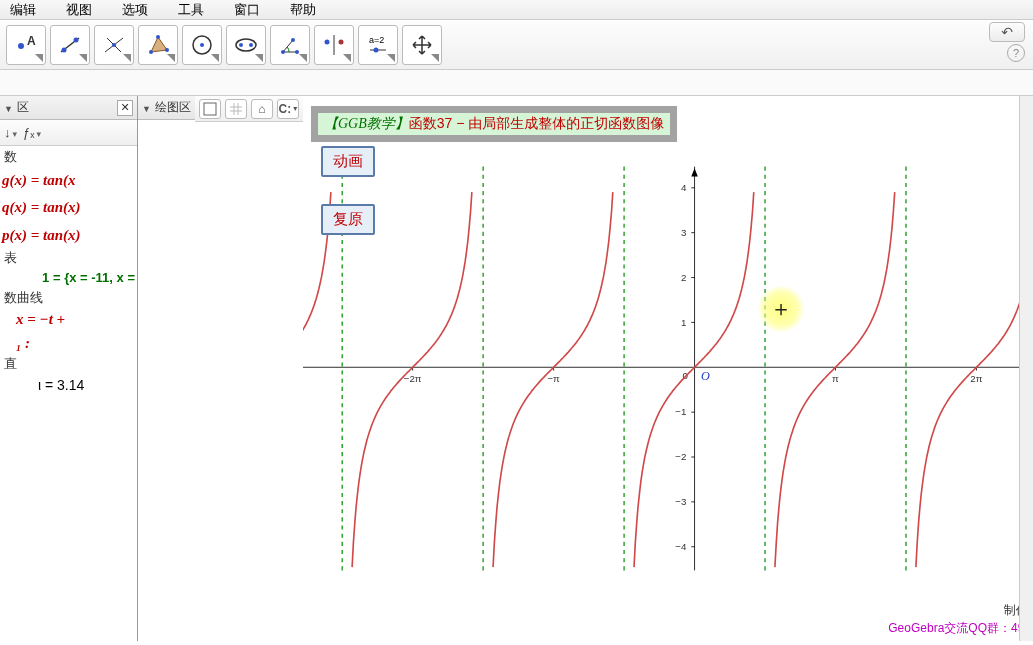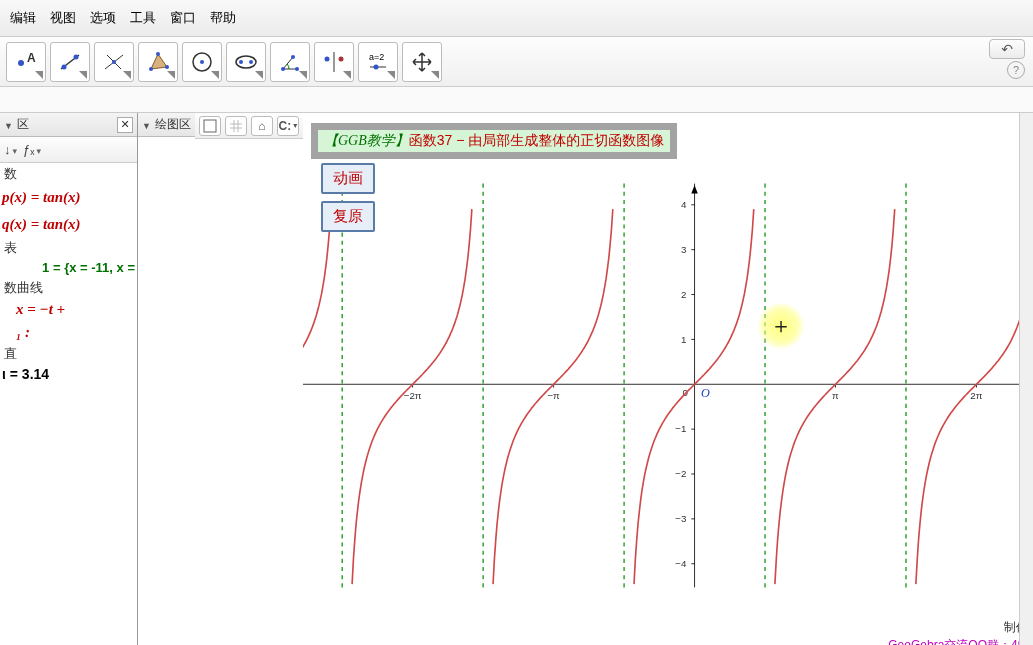--- a/index.html
+++ b/index.html
@@ -1,46 +1,46 @@
 <!DOCTYPE html>
 <html><head>
 <meta charset="utf-8">
 <style>
 * { box-sizing: border-box; margin: 0; padding: 0; }
 body { font-family: Arial, "Microsoft YaHei", sans-serif; font-size: 13px; background: #fff; width: 1033px; height: 645px; overflow: hidden; position: relative; }
-.menubar { height: 37px; background: linear-gradient(#f8f8f8,#ececec); display: flex; align-items: center; padding: 0 4px; gap: 2px; border-bottom: 1px solid #ccc; }
+.menubar { height: 20px; background: linear-gradient(#f8f8f8,#ececec); display: flex; align-items: center; padding: 0 4px; gap: 18px; border-bottom: 1px solid #ccc; }
 .menubar span { padding: 2px 6px; cursor: default; }
 .toolbar { height: 50px; background: linear-gradient(#fdfdfd,#f0f0f0); display: flex; align-items: center; padding: 4px 6px; gap: 4px; border-bottom: 1px solid #ccc; position: relative; }
 .tool-btn { width: 40px; height: 40px; border: 1px solid #bbb; border-radius: 3px; background: #fff; display:flex; align-items:center; justify-content:center; position:relative; }
 .tool-btn::after { content: ""; position: absolute; bottom: 2px; right: 2px; border: 4px solid transparent; border-top-color: #888; border-right-color:#888; width:0; height:0;}
 .undo-area { position:absolute; right:8px; top:2px; display:flex; flex-direction:column; gap:2px; align-items:flex-end;}
 .undo-btn { width:36px; height:20px; border:1px solid #bbb; border-radius:4px; background:linear-gradient(#fdfdfd,#ececec); display:flex; align-items:center; justify-content:center; font-size:14px; color:#555;}
 .help-icon { width:18px; height:18px; border:1px solid #aaa; border-radius:50%; display:flex;align-items:center;justify-content:center; color:#888; font-size:11px;}
 .spacer-bar { height: 26px; border-bottom:1px solid #ccc; background:#fafafa;}
 .main { display:flex; height: calc(645px - 24px - 50px - 26px); }
 .sidebar { width: 138px; border-right:1px solid #999; display:flex; flex-direction:column; background:#fafafa; overflow:hidden;}
 .panel-header { height:24px; background:linear-gradient(#f4f4f4,#e6e6e6); border-bottom:1px solid #bbb; display:flex; align-items:center; padding:0 4px; font-size:12px; color:#333; position:relative;}
 .panel-header .close-x { position:absolute; right:4px; width:16px; height:16px; border:1px solid #aaa; display:flex;align-items:center;justify-content:center; font-size:11px; background:#fff;}
 .algebra-toolbar{ height:26px; background:linear-gradient(#fdfdfd,#efefef); border-bottom:1px solid #ccc; display:flex; align-items:center; padding:0 4px; gap:6px; font-size:13px; color:#444;}
 .algebra-toolbar .dd::after{ content:"▾"; font-size:9px; margin-left:2px; color:#666;}
 .algebra-body { flex:1; overflow:hidden; padding:2px 0; font-size:15px; line-height:1.3; background:#fff;}
 .algebra-body .sect { color:#333; padding:1px 4px; font-size:13px;}
 .algebra-body .fn { color:#c00000; padding:4px 2px; font-family:"Times New Roman",serif; font-style:italic; font-weight:bold; white-space:nowrap;}
 .algebra-body .list1 { color:#007000; padding:2px 2px; font-weight:bold; font-size:13px; white-space:nowrap;text-align:right;}
 .algebra-body .parline{ color:#c00000; padding:2px 2px 2px 16px; font-family:"Times New Roman",serif; font-style:italic; font-weight:bold;}
-.algebra-body .numline{ color:#000; font-weight:bold; padding:2px 2px; font-size:14px;}
+.algebra-body .numline{ color:#000; font-weight:normal; padding:2px 2px; font-size:14px;margin-left:36px;}
 .graphics { flex:1; display:flex; position:relative; }
 .graphics-toolbar{ height:26px; background:linear-gradient(#fdfdfd,#efefef); border-bottom:1px solid #ccc; display:flex; align-items:center; gap:4px; padding:0 4px;}
 .g-btn{ width:22px; height:20px; border:1px solid #bbb; border-radius:3px; background:#fff; display:flex; align-items:center; justify-content:center; font-size:12px; color:#555;}
 .g-btn.dd::after{ content:"▾"; font-size:8px; margin-left:2px;}
 .canvas-area{ flex:1; position:relative; background:#fff; overflow:hidden;}
 .title-box{ position:absolute; left:8px; top:10px; background:#d6f5d6; border:7px solid #a3a3a3; padding:2px 6px; font-size:14px; }
 .title-box .i{ font-style:italic; color:#007000; font-family:"Times New Roman",serif;}
 .title-box .rest{ color:#c00000;}
-.gbtn-box{ position:absolute; left:18px; display:flex; flex-direction:column; gap:7px;}
+.gbtn-box{ position:absolute; left:18px; display:flex; flex-direction:column; gap:27px;}
 .gg-button{ border:2px solid #5a7aa8; background:#e6eef8; color:#c00000; padding:4px 10px; font-size:15px; border-radius:2px; cursor:default;}
 svg.plot{ position:absolute; left:0; top:0; width:100%; height:100%; }
 .axis{ stroke:#000; stroke-width:1; fill:none;}
 .tick{ stroke:#000; stroke-width:1;}
 .ticklabel{ font-family:Arial; font-size:12px; fill:#333;}
 .asym{ stroke:#009000; stroke-width:1.5; stroke-dasharray:5 5; fill:none;}
 .tan{ stroke:#d04848; stroke-width:2; fill:none;}
 .origin-label{ font-family:"Times New Roman",serif; font-style:italic; fill:#2040c0; font-size:15px;}
 .hotspot{ position:absolute; width:46px; height:46px; border-radius:50%; background:radial-gradient(circle, rgba(255,255,120,0.95) 0%, rgba(255,255,120,0.6) 50%, rgba(255,255,120,0) 75%); display:flex; align-items:center; justify-content:center; font-size:22px; color:#222; pointer-events:none;}
 .footer-credit{ position:absolute; right:2px; bottom:22px; font-size:12px; color:#333;}
@@ -145,22 +145,23 @@
       <span class="tri"></span>
         <span>区</span>
       <span class="close-x">✕</span>
     </div>
     <div class="algebra-toolbar">
       <span class="dd">↓</span>
       <span class="dd">ƒₓ</span>
     </div>
     <div class="algebra-body">
       <div class="sect">数</div>
+      <div class="fn">g(x) = tan(x</div>
+      <div class="fn">q(x) = tan(x)</div>
       <div class="fn">p(x) = tan(x)</div>
-      <div class="fn">q(x) = tan(x)</div>
       <div class="sect">表</div>
       <div class="list1">1 = {x = -11, x =</div>
       <div class="sect">数曲线</div>
       <div class="parline">x = −t +</div>
       <div class="parline">₁ :</div>
       <div class="sect">直</div>
       <div class="numline">ι = 3.14</div>
     </div>
   </div>
 

